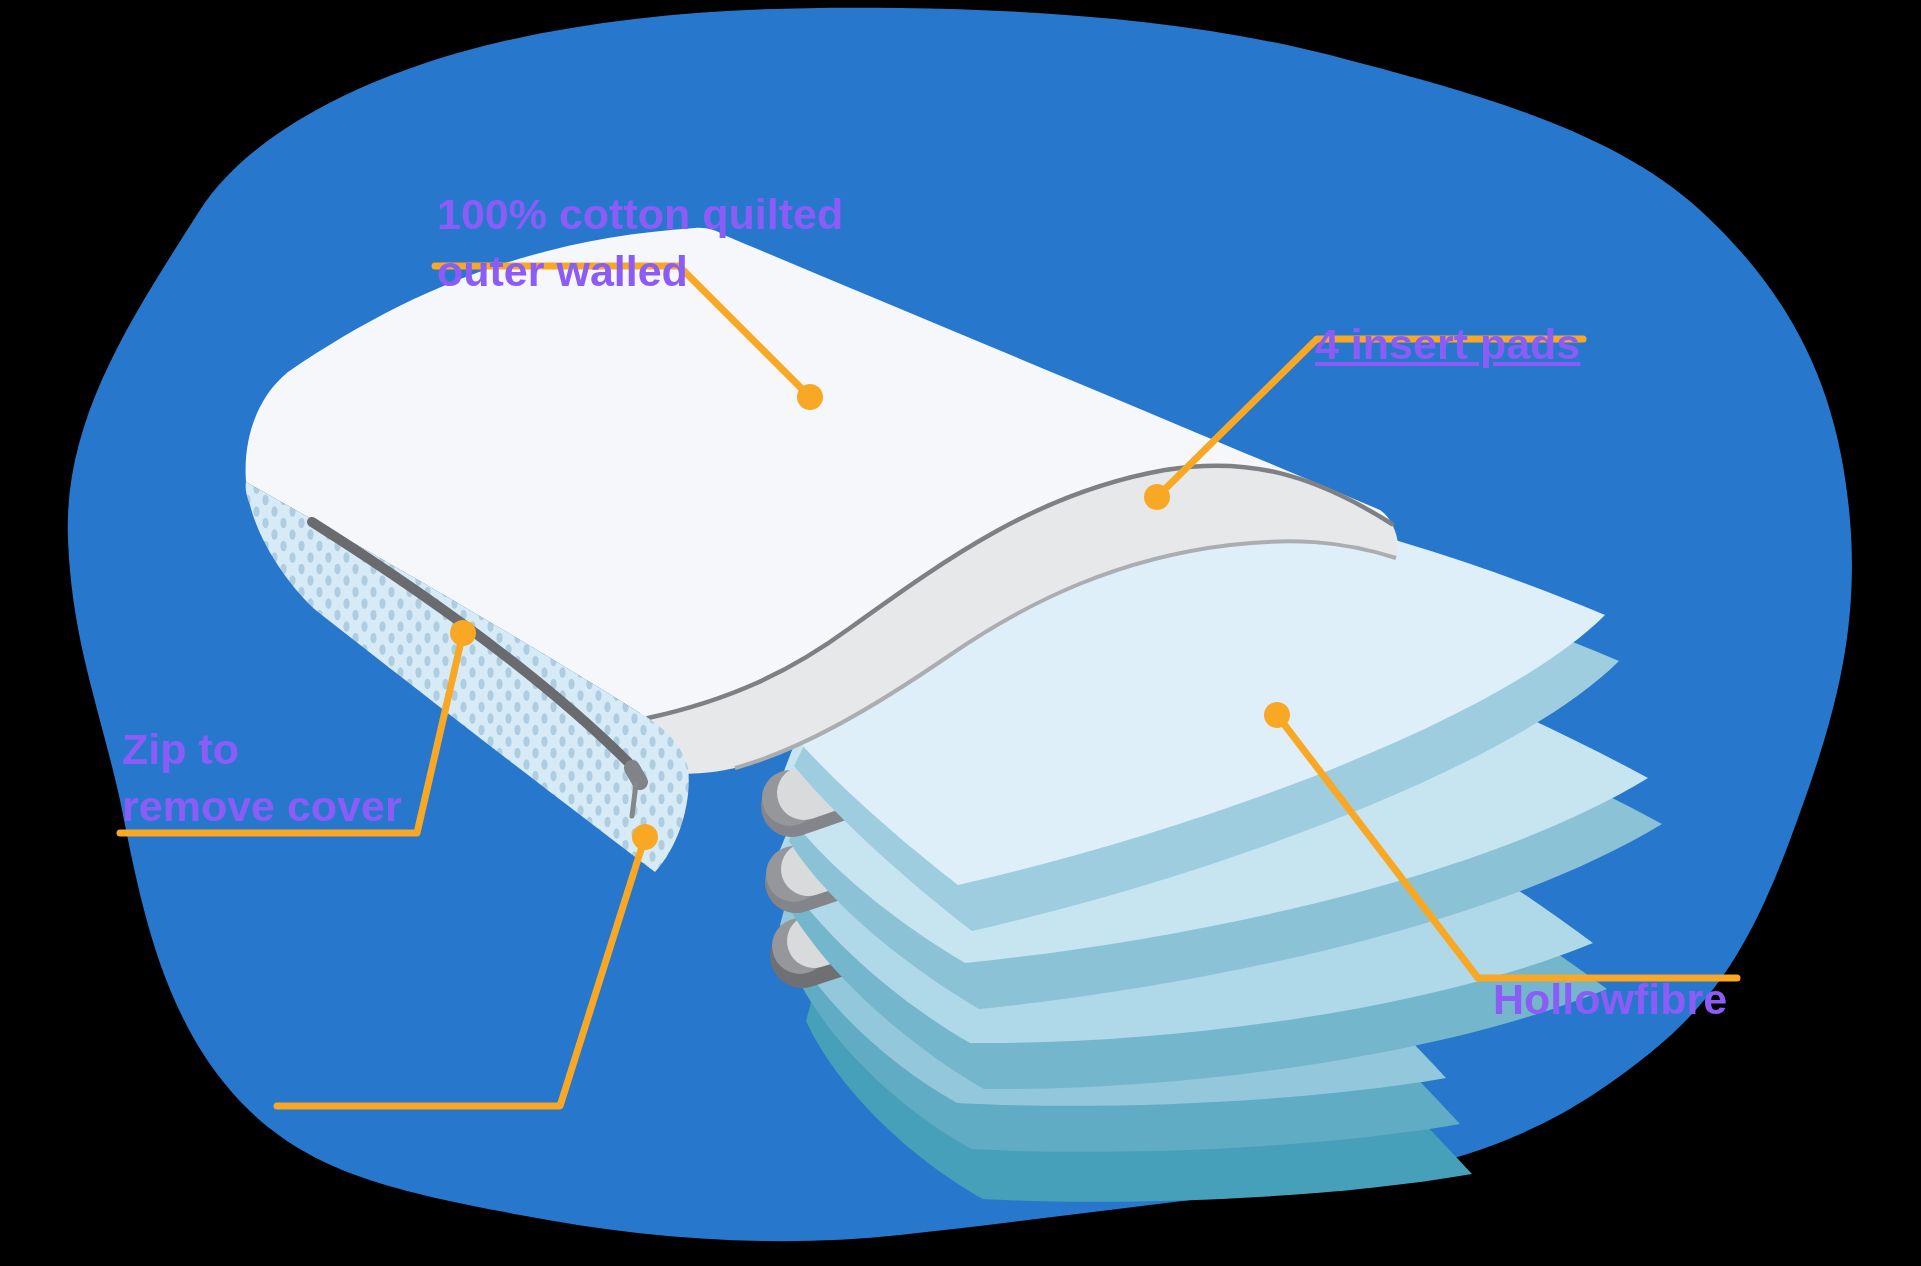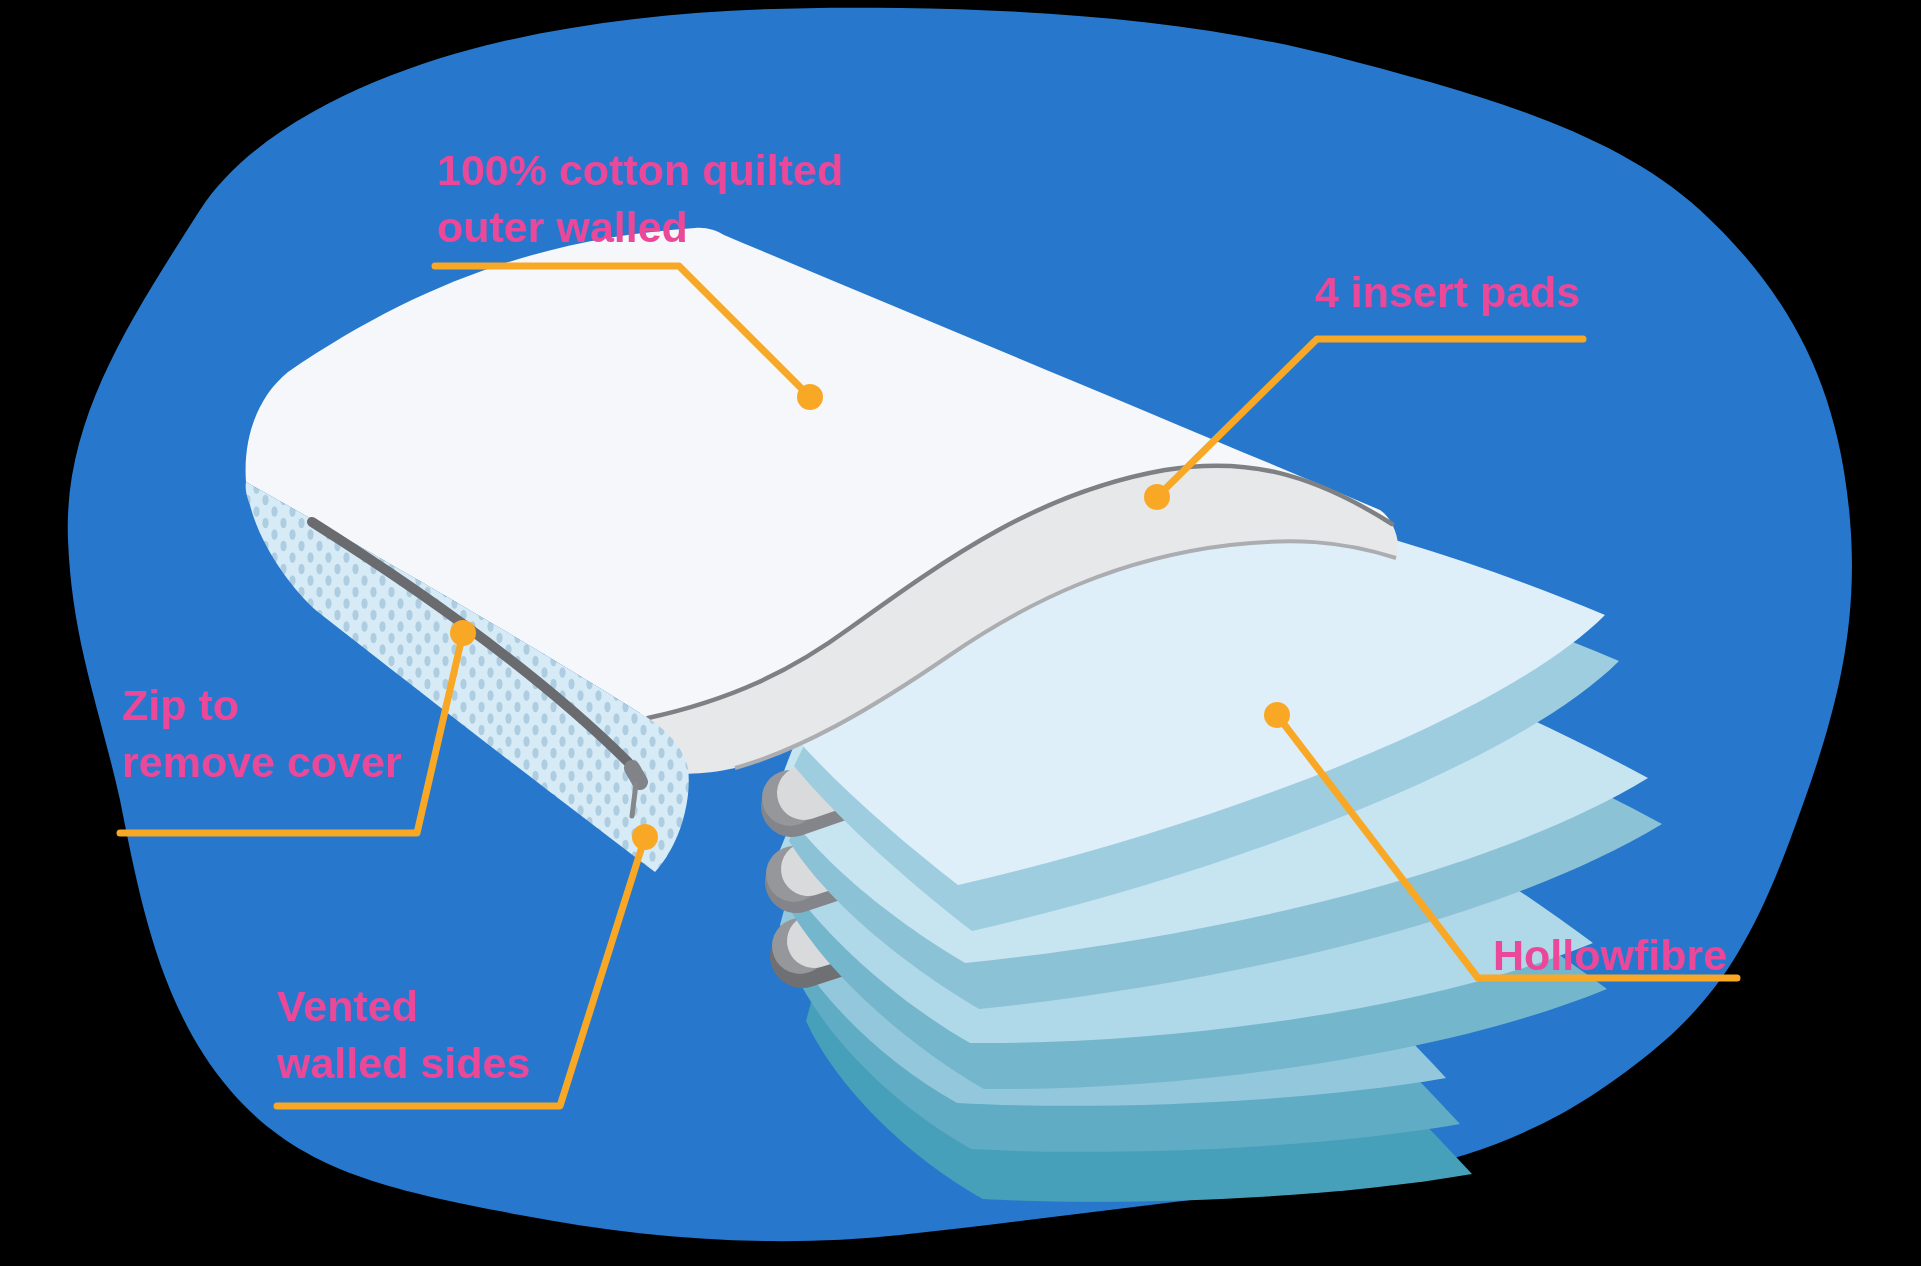--- a/index.html
+++ b/index.html
@@ -6,26 +6,27 @@
   #stage{
     position:relative;
     width:1921px;height:1266px;
     overflow:hidden;
     font-family:"Liberation Sans", sans-serif;
     background:#000;
   }
   #stage svg{position:absolute;left:0;top:0;}
   .callout{
     position:absolute;
-    color:#ec4899;
+    color:#8b5cf6;
     font-weight:700;
     font-size:43px;
     line-height:57px;
     letter-spacing:0px;
     white-space:nowrap;
+    margin-top:44px;
   }
 </style>
 </head>
 <body>
 
 <div id="stage">
 
 <svg width="1921" height="1266" viewBox="0 0 1921 1266">
   <defs>
     <pattern id="vent" width="18" height="23" patternUnits="userSpaceOnUse">
@@ -157,31 +158,27 @@
     <circle cx="645" cy="837" r="13"></circle>
     <circle cx="1277" cy="715" r="13"></circle>
   </g>
 </svg>
 
 <div class="callout" style="left:437px; top:142px;">
   <div>100% cotton quilted</div>
   <div>outer walled</div>
 </div>
 
-<div class="callout" style="left:1315px; top:264px;">
+<div class="callout" style="left:1315px; top:272px;text-decoration:underline;">
   <div>4 insert pads</div>
 </div>
 
 <div class="callout" style="left:122px; top:677px;">
   <div>Zip to</div>
   <div>remove cover</div>
 </div>
 
-<div class="callout" style="left:277px; top:978px;">
-  <div>Vented</div>
-  <div>walled sides</div>
-</div>
 
 <div class="callout" style="left:1493px; top:927px;">
   <div>Hollowfibre</div>
 </div>
 
 </div>
 
 </body></html>

